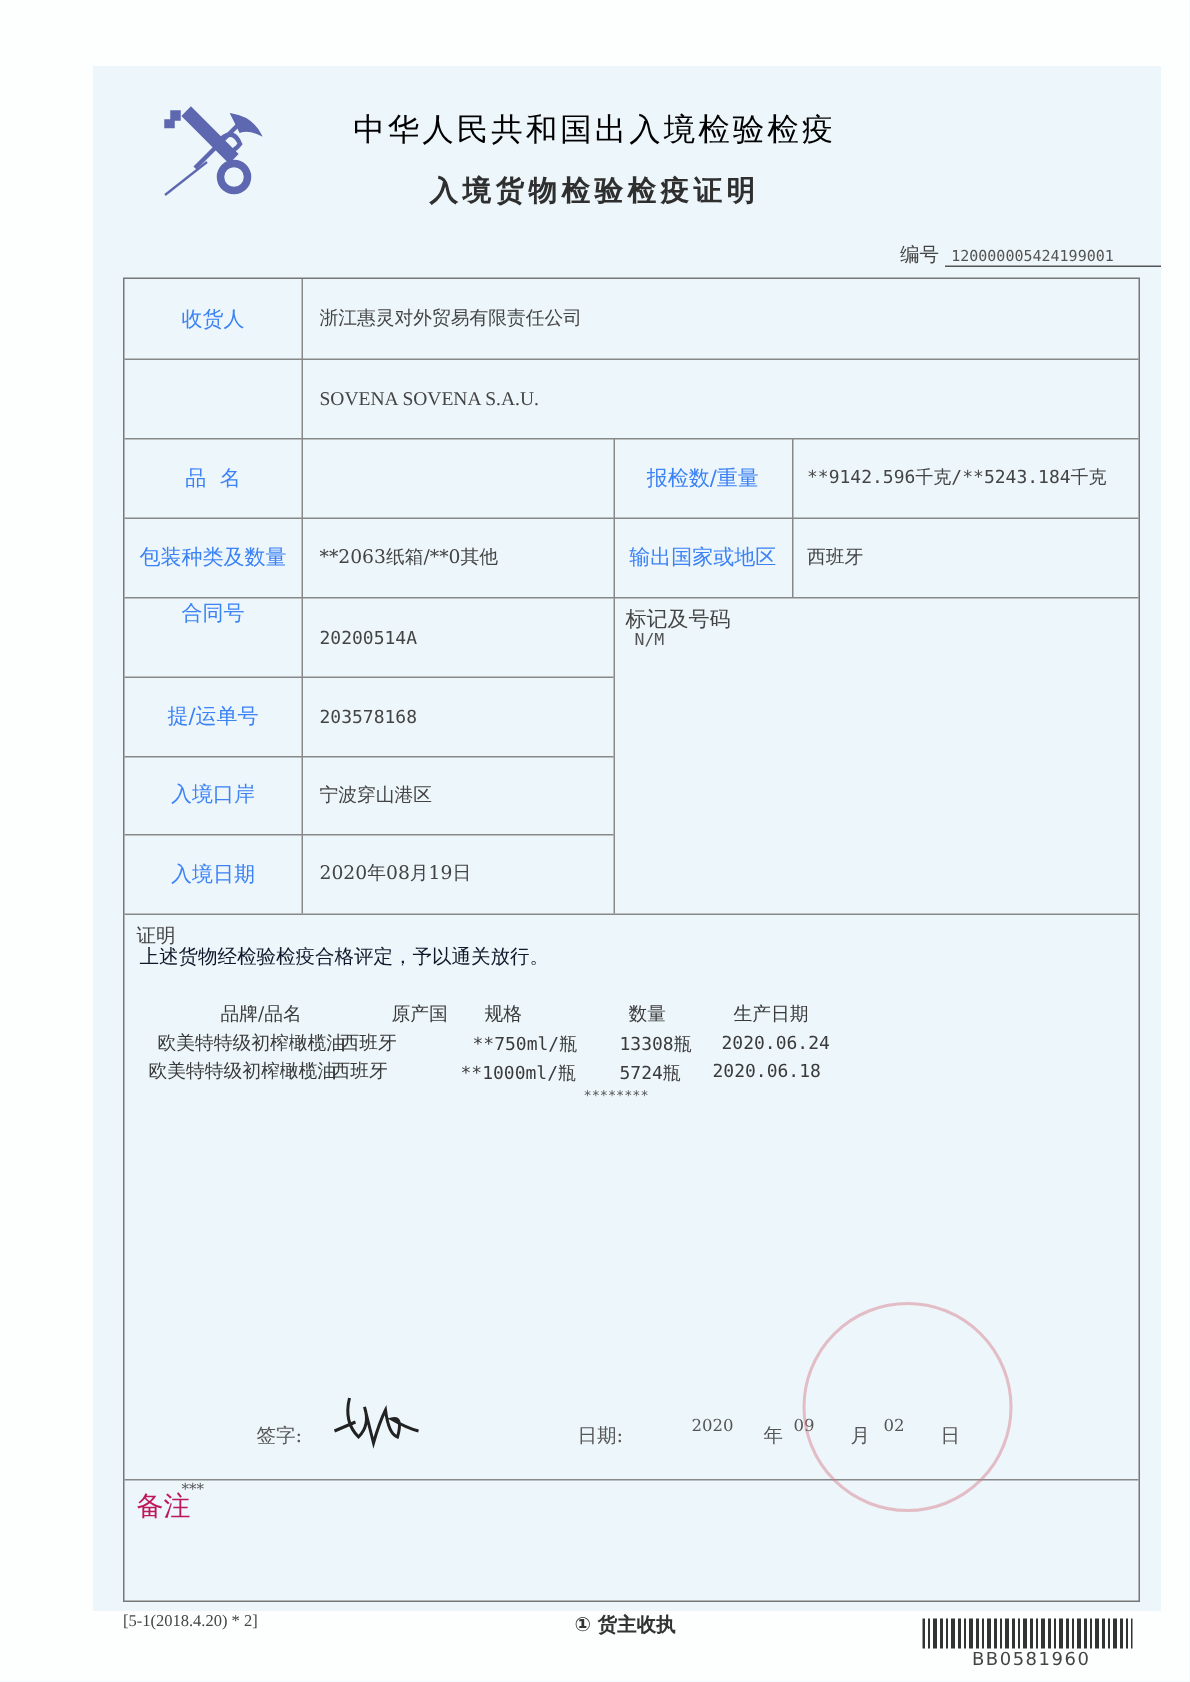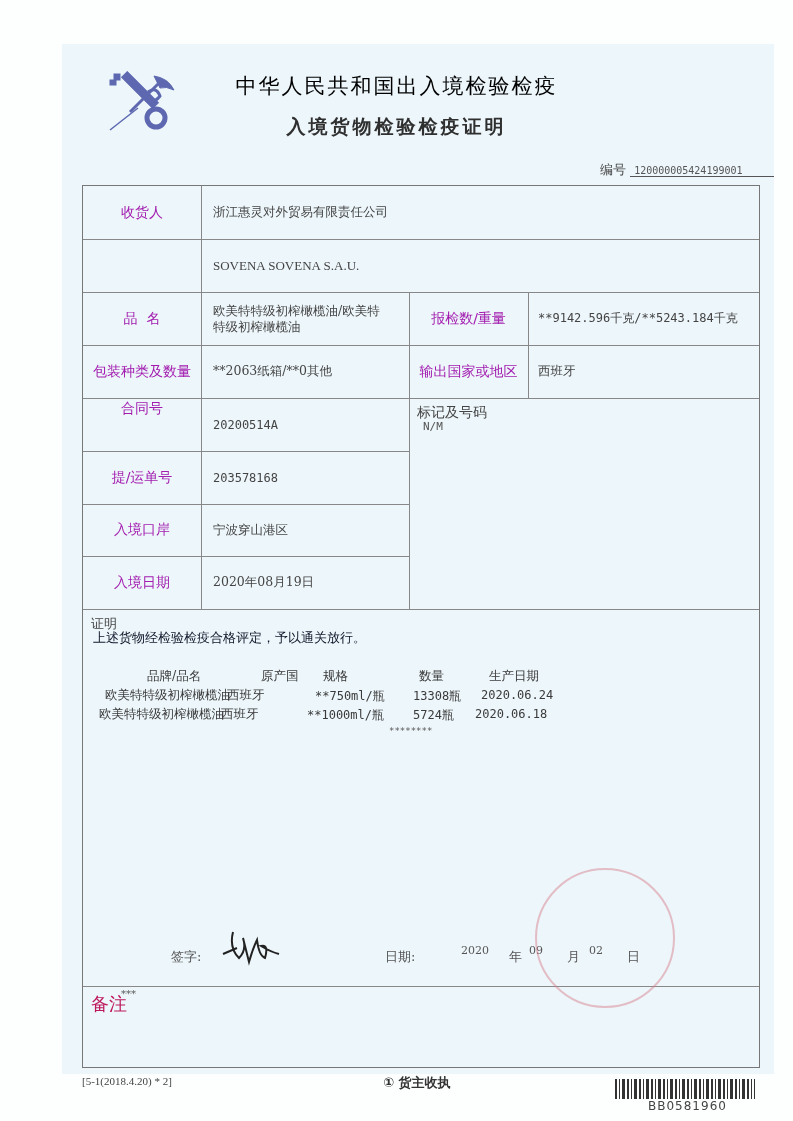--- a/index.html
+++ b/index.html
@@ -9,21 +9,21 @@
   .logo{position:absolute;left:108px;top:68px;width:72px;height:66px;}
   .title1{position:absolute;left:0;width:793px;top:72px;text-align:center;font-family:"DejaVu Sans","Liberation Sans",sans-serif;font-size:21px;letter-spacing:2px;color:#000000;}
   .title2{position:absolute;left:0;width:793px;top:114px;text-align:center;font-family:"DejaVu Sans","Liberation Sans",sans-serif;font-size:19px;font-weight:bold;letter-spacing:3px;color:#2f2f2f;}
   .serial{position:absolute;left:600px;top:161px;font-size:13px;}
   .serial .lbl{font-family:"DejaVu Sans",sans-serif;color:#444;margin-top:30px;}
   .serial .val{display:inline-block;width:140px;border-bottom:1px solid #555;font-size:10px;color:#555;padding-left:4px;}
   .grid{position:absolute;left:82px;top:185px;width:678px;height:883px;border:1px solid #777;box-sizing:border-box;}
   .hl{position:absolute;height:0;border-top:1px solid #888;}
   .vl{position:absolute;width:0;border-left:1px solid #888;}
   .cell{position:absolute;display:flex;align-items:center;box-sizing:border-box;font-size:13.5px;}
-  .lab{justify-content:center;font-family:"DejaVu Sans","Liberation Sans",sans-serif;font-size:14px;color:#a21caf;}
+  .lab{justify-content:center;font-family:"DejaVu Sans","Liberation Sans",sans-serif;font-size:14px;color:#3b82f6;}
   .val{padding-left:12px;color:#444;font-size:12.5px;}
   .mono{font-family:"DejaVu Sans Mono","Liberation Mono",monospace;font-size:12px;}
   .abs{position:absolute;white-space:nowrap;}
   .stamp{position:absolute;left:535px;top:868px;width:140px;height:140px;border-radius:50%;border:2px solid rgba(214,120,135,.45);box-sizing:border-box;}
   .barcode{position:absolute;left:615px;top:1079px;width:140px;height:20px;
      background:repeating-linear-gradient(90deg,#333 0 2px,transparent 2px 4px,#333 4px 5px,transparent 5px 7px,#333 7px 10px,transparent 10px 12px);}
 </style>
 </head>
 <body>
 
@@ -65,24 +65,20 @@
   <div class="vl" style="left:118px;top:0;height:423px"></div>
   <div class="vl" style="left:326px;top:106px;height:317px"></div>
   <div class="vl" style="left:445px;top:106px;height:106px"></div>
 
   <div class="cell lab" style="left:0;top:0;width:118px;height:53px">收货人</div>
   <div class="cell val" style="left:118px;top:0;width:558px;height:53px">浙江惠灵对外贸易有限责任公司</div>
 
   <div class="cell val" style="left:118px;top:53px;width:558px;height:53px;font-family:'Liberation Serif',serif;font-size:13px">SOVENA SOVENA S.A.U.</div>
 
   <div class="cell lab" style="left:0;top:106px;width:118px;height:53px;white-space:pre">品  名</div>
-  <div class="cell val" style="left:118px;top:106px;width:208px;height:53px;flex-direction:column;align-items:flex-start;justify-content:center;font-size:12.5px;line-height:16px">
-    <span>欧美特特级初榨橄榄油/欧美特</span>
-    <span>特级初榨橄榄油</span>
-  </div>
   <div class="cell lab" style="left:326px;top:106px;width:119px;height:53px">报检数/重量</div>
   <div class="cell val mono" style="left:445px;top:106px;width:231px;height:53px;padding-left:10px">**9142.596千克/**5243.184千克</div>
 
   <div class="cell lab" style="left:0;top:159px;width:118px;height:53px">包装种类及数量</div>
   <div class="cell val" style="left:118px;top:159px;width:208px;height:53px">**2063纸箱/**0其他</div>
   <div class="cell lab" style="left:326px;top:159px;width:119px;height:53px">输出国家或地区</div>
   <div class="cell val" style="left:445px;top:159px;width:231px;height:53px;padding-left:10px">西班牙</div>
 
   <div class="cell lab" style="left:0;top:196px;width:118px;height:53px">合同号</div>
   <div class="cell val mono" style="left:118px;top:212px;width:208px;height:53px">20200514A</div>

